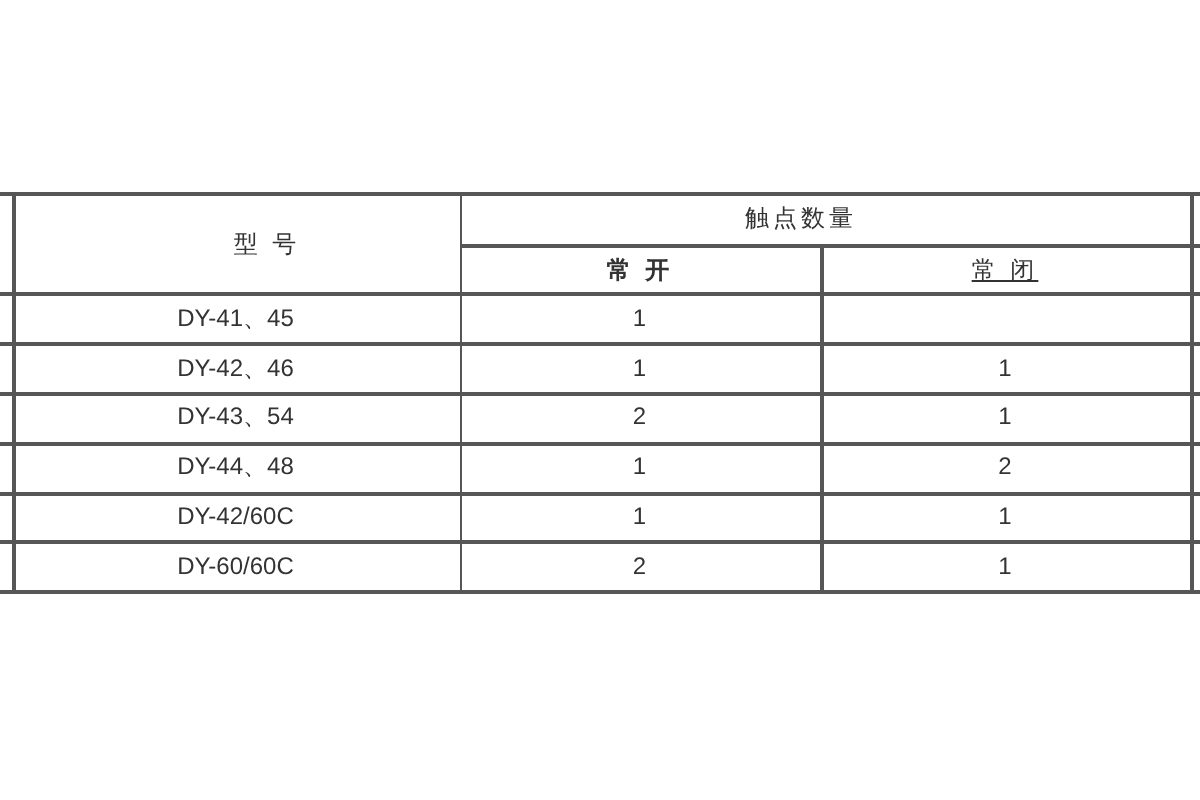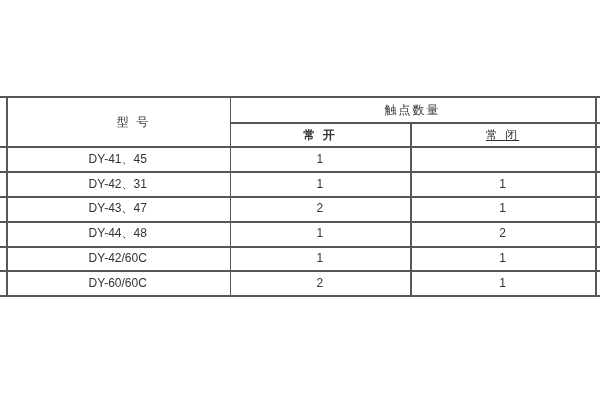--- a/index.html
+++ b/index.html
@@ -13,21 +13,21 @@
   .hline.partial{left:230px;width:370px;}
   .vline{position:absolute;width:1.5px;background:var(--line-color,#565656);}
   
   .cell{
     position:absolute;display:flex;align-items:center;justify-content:center;
     color:var(--text-color,#333333);font-size:12px;line-height:1;
   }
   .cjk{letter-spacing:2px;}
   
   .h-model{left:6px;top:97px;width:223px;height:49px;padding-left:16px;}
-  .h-group{left:230px;top:97px;width:365px;height:25px;}
+  .h-group{left:218px;top:97px;width:365px;height:25px;font-family:Liberation Mono, monospace;}
   .h-no{left:230px;top:123px;width:180px;height:23px;font-weight:bold;}
   .h-nc{left:410px;top:123px;width:185px;height:23px;text-decoration:underline;}
   
   .trow{position:absolute;left:0;width:600px;height:24.75px;display:flex;}
   .trow .cell{position:static;height:100%;}
   .c-model{margin-left:6px;width:223.5px;}
   .c-no{width:180.5px;}
   .c-nc{width:185px;}
 </style>
 </head>
@@ -54,26 +54,26 @@
   <div class="cell cjk h-group">触点数量</div>
   <div class="cell cjk h-no">常 开</div>
   <div class="cell cjk h-nc">常 闭</div>
 
   <div class="trow" style="top:146.5px">
     <div class="cell c-model">DY-41、45</div>
     <div class="cell c-no">1</div>
     <div class="cell c-nc"></div>
   </div>
   <div class="trow" style="top:171.25px">
-    <div class="cell c-model">DY-42、31</div>
+    <div class="cell c-model">DY-42、46</div>
     <div class="cell c-no">1</div>
     <div class="cell c-nc">1</div>
   </div>
   <div class="trow" style="top:196px">
-    <div class="cell c-model">DY-43、47</div>
+    <div class="cell c-model">DY-43、54</div>
     <div class="cell c-no">2</div>
     <div class="cell c-nc">1</div>
   </div>
   <div class="trow" style="top:220.75px">
     <div class="cell c-model">DY-44、48</div>
     <div class="cell c-no">1</div>
     <div class="cell c-nc">2</div>
   </div>
   <div class="trow" style="top:245.5px">
     <div class="cell c-model">DY-42/60C</div>

